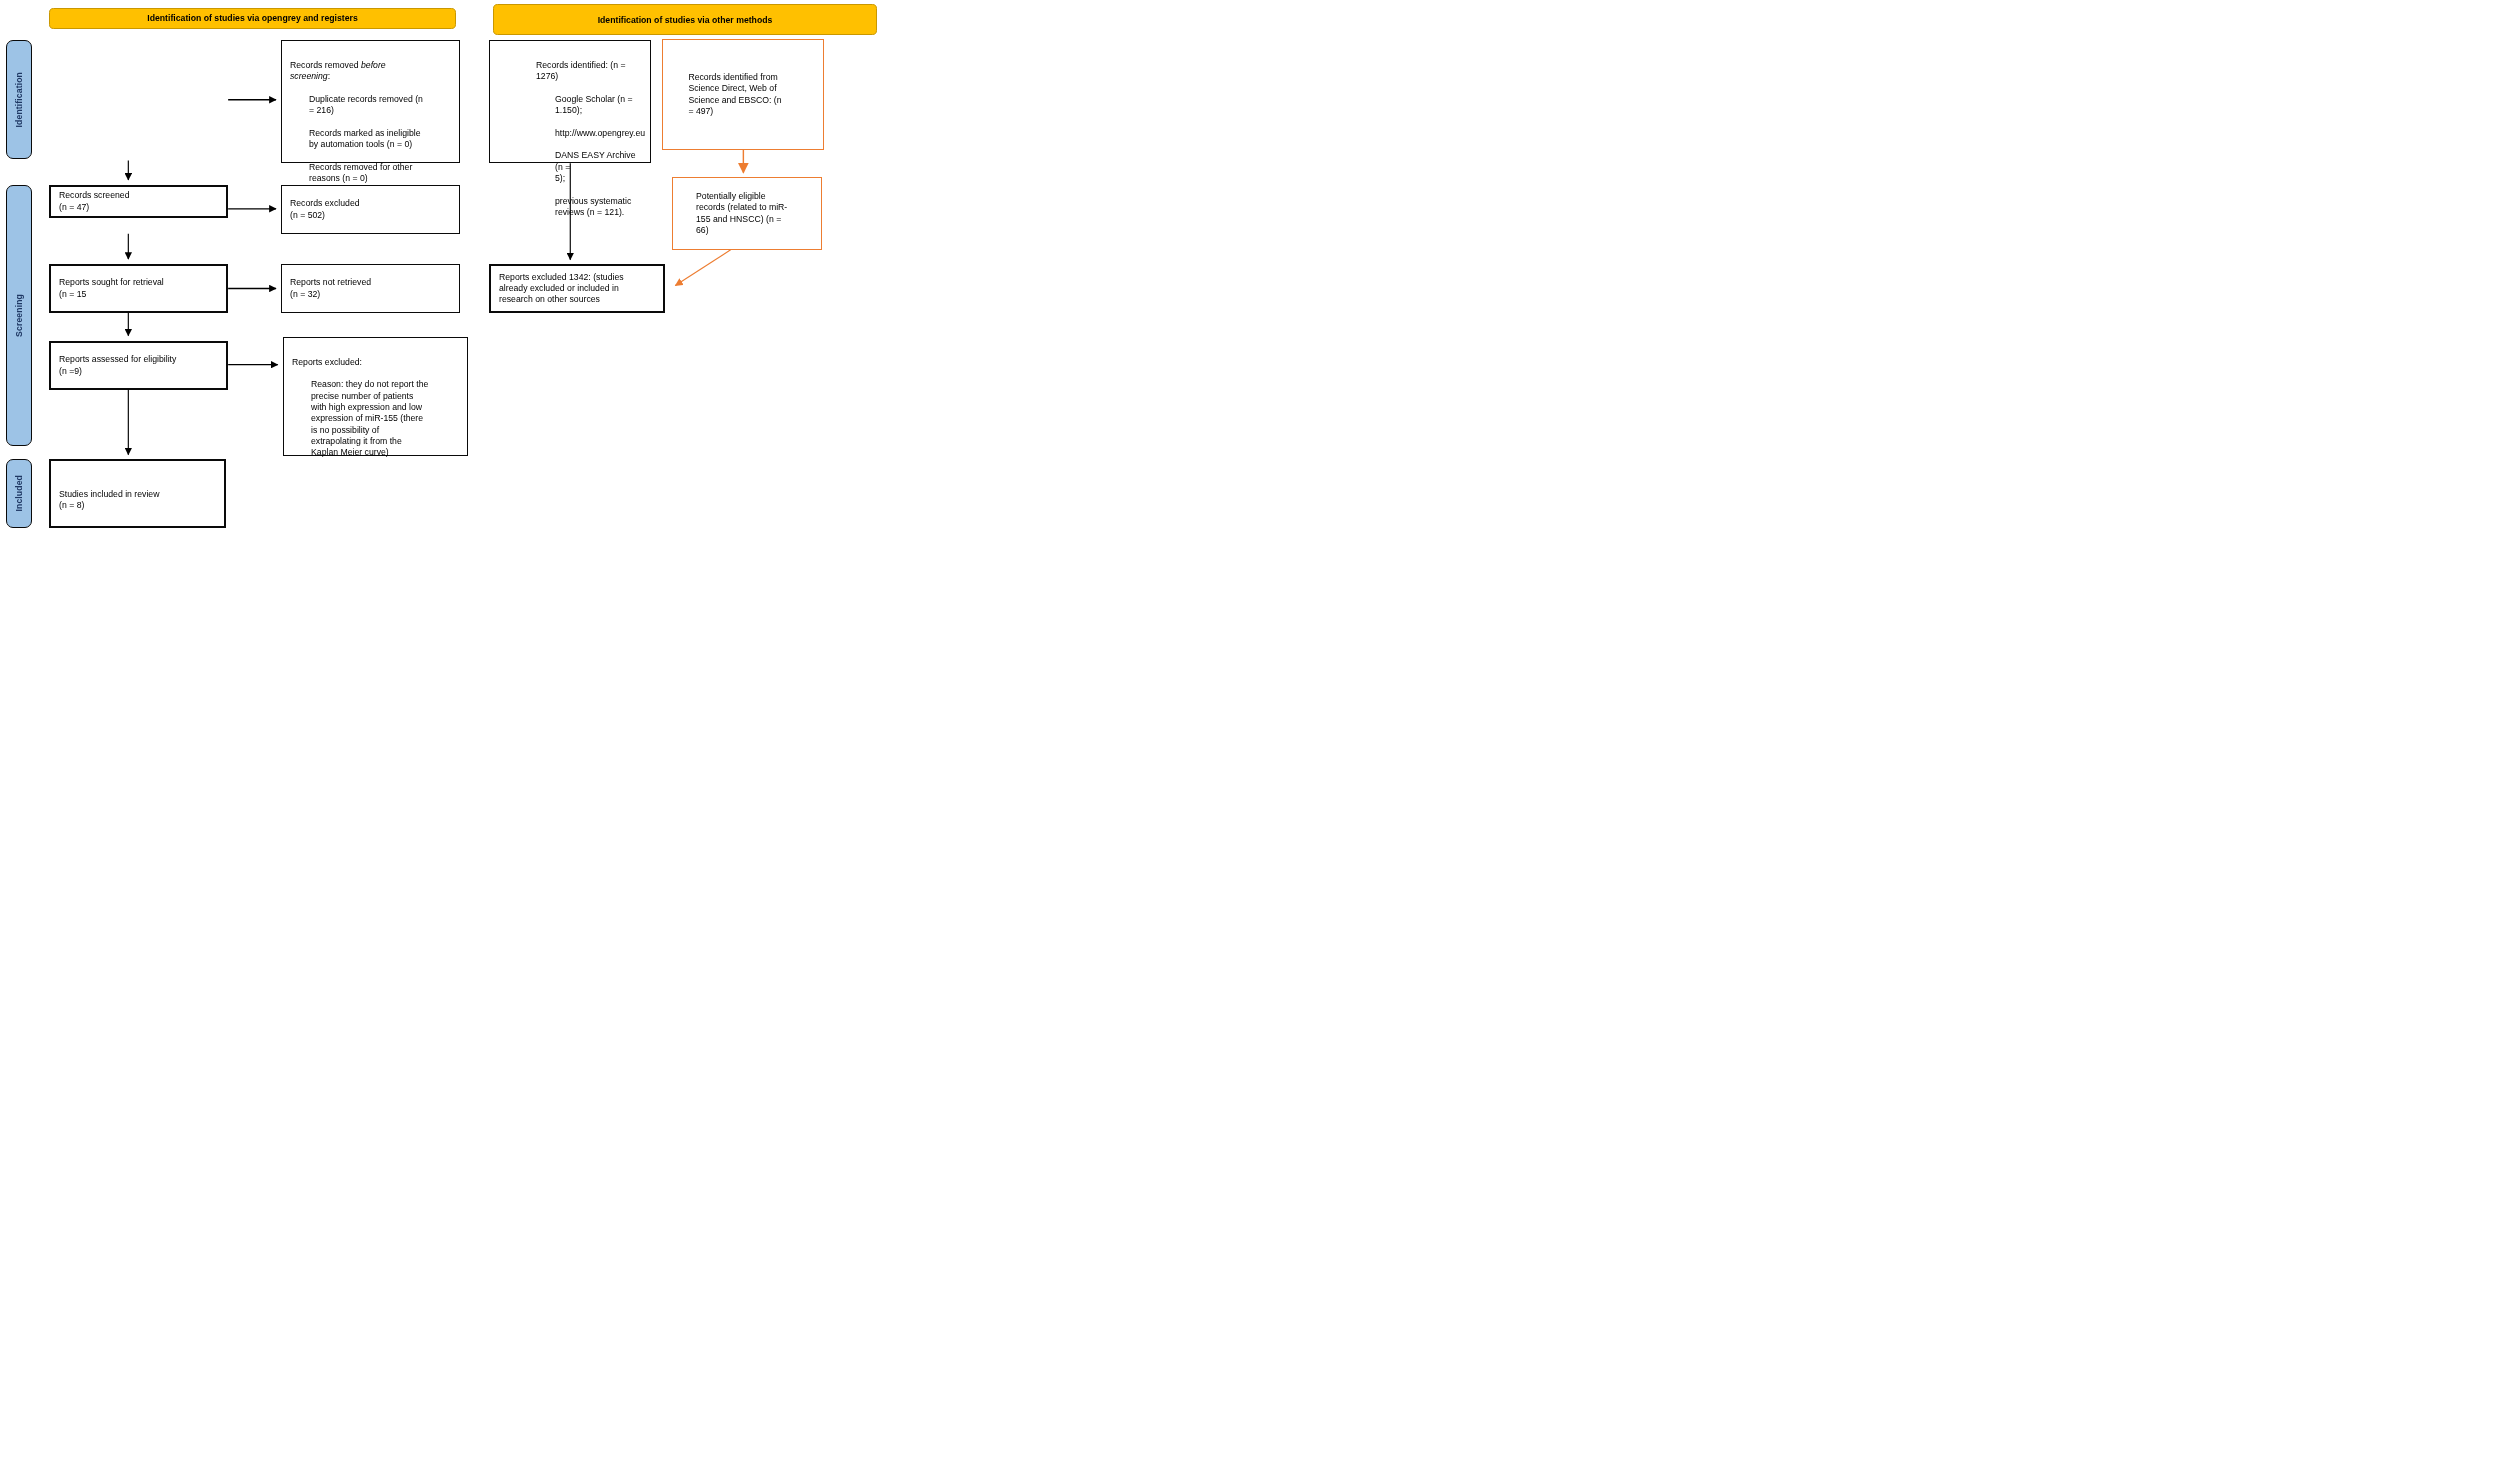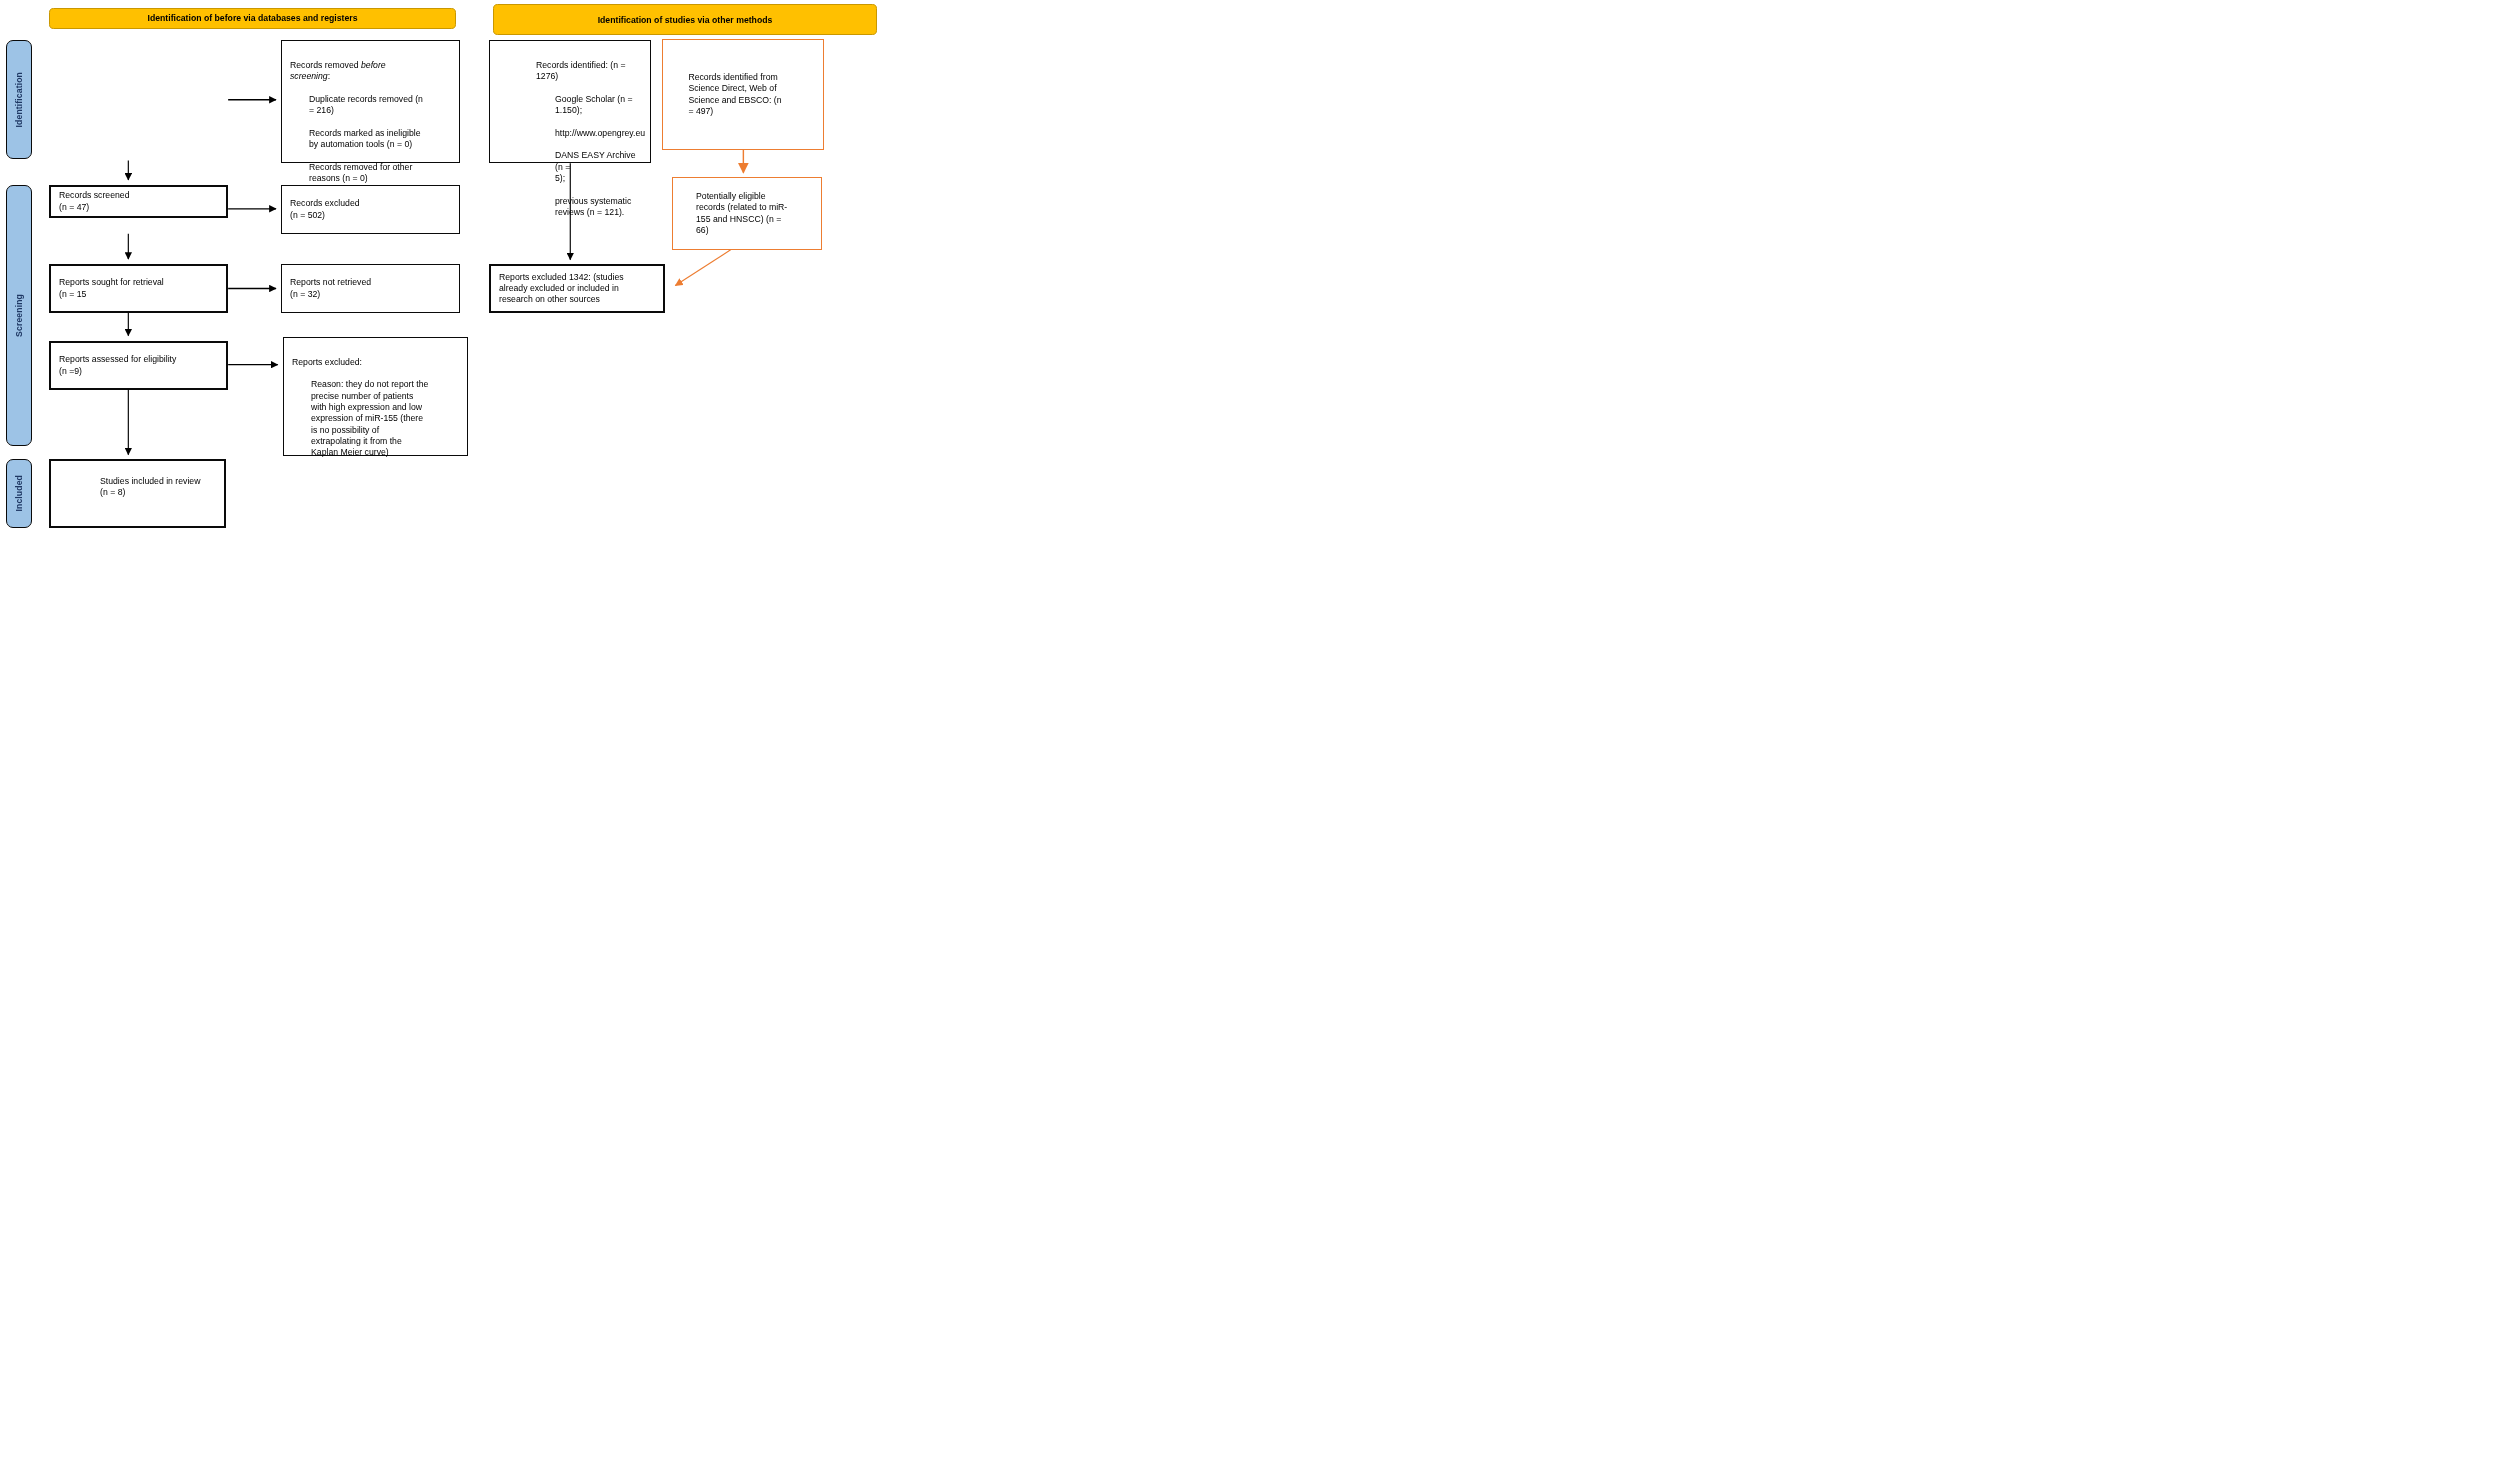--- a/index.html
+++ b/index.html
@@ -66,21 +66,21 @@
     position: absolute;
     left: 0; top: 0;
     pointer-events: none;
   }
 </style>
 </head>
 <body>
 
 <div class="canvas">
 
-  <div class="banner" style="left:49px; top:7.5px; width:407px; height:21px;">Identification of before via databases and registers</div>
+  <div class="banner" style="left:49px; top:7.5px; width:407px; height:21px;">Identification of studies via opengrey and registers</div>
   <div class="banner" style="left:493px; top:4px; width:384px; height:31px;">Identification of studies via other methods</div>
 
   <div class="side" style="top:40px; height:119px;">
     <span>Identification</span>
   </div>
   <div class="side" style="top:185px; height:261px;">
     <span>Screening</span>
   </div>
   <div class="side" style="top:459px; height:69px;">
     <span>Included</span>
@@ -165,21 +165,21 @@
 precise number of patients
 with high expression and low
 expression of miR-155 (there
 is no possibility of
 extrapolating it from the
 Kaplan Meier curve)</div>
     </div>
   </div>
 
   <div class="box thick" style="left:49px; top:459px; width:177px; height:69px;">
-    <div class="txt" style="padding-top:15px;margin-left:41px;">Studies included in review
+    <div class="txt" style="padding-top:28px;">Studies included in review
 (n = 8)</div>
   </div>
 
   <svg class="arrows" width="904" height="536" viewBox="0 0 1566 929">
     <defs>
       <marker id="ah-black" markerUnits="userSpaceOnUse" markerWidth="15" markerHeight="13" refX="12" refY="6.5" orient="auto">
         <path d="M0,0 L13,6.5 L0,13 z" fill="#000"></path>
       </marker>
       <marker id="ah-orange-big" markerUnits="userSpaceOnUse" markerWidth="21" markerHeight="19" refX="17" refY="9.5" orient="auto">
         <path d="M0,0 L19,9.5 L0,19 z" fill="#ED7D31"></path>

